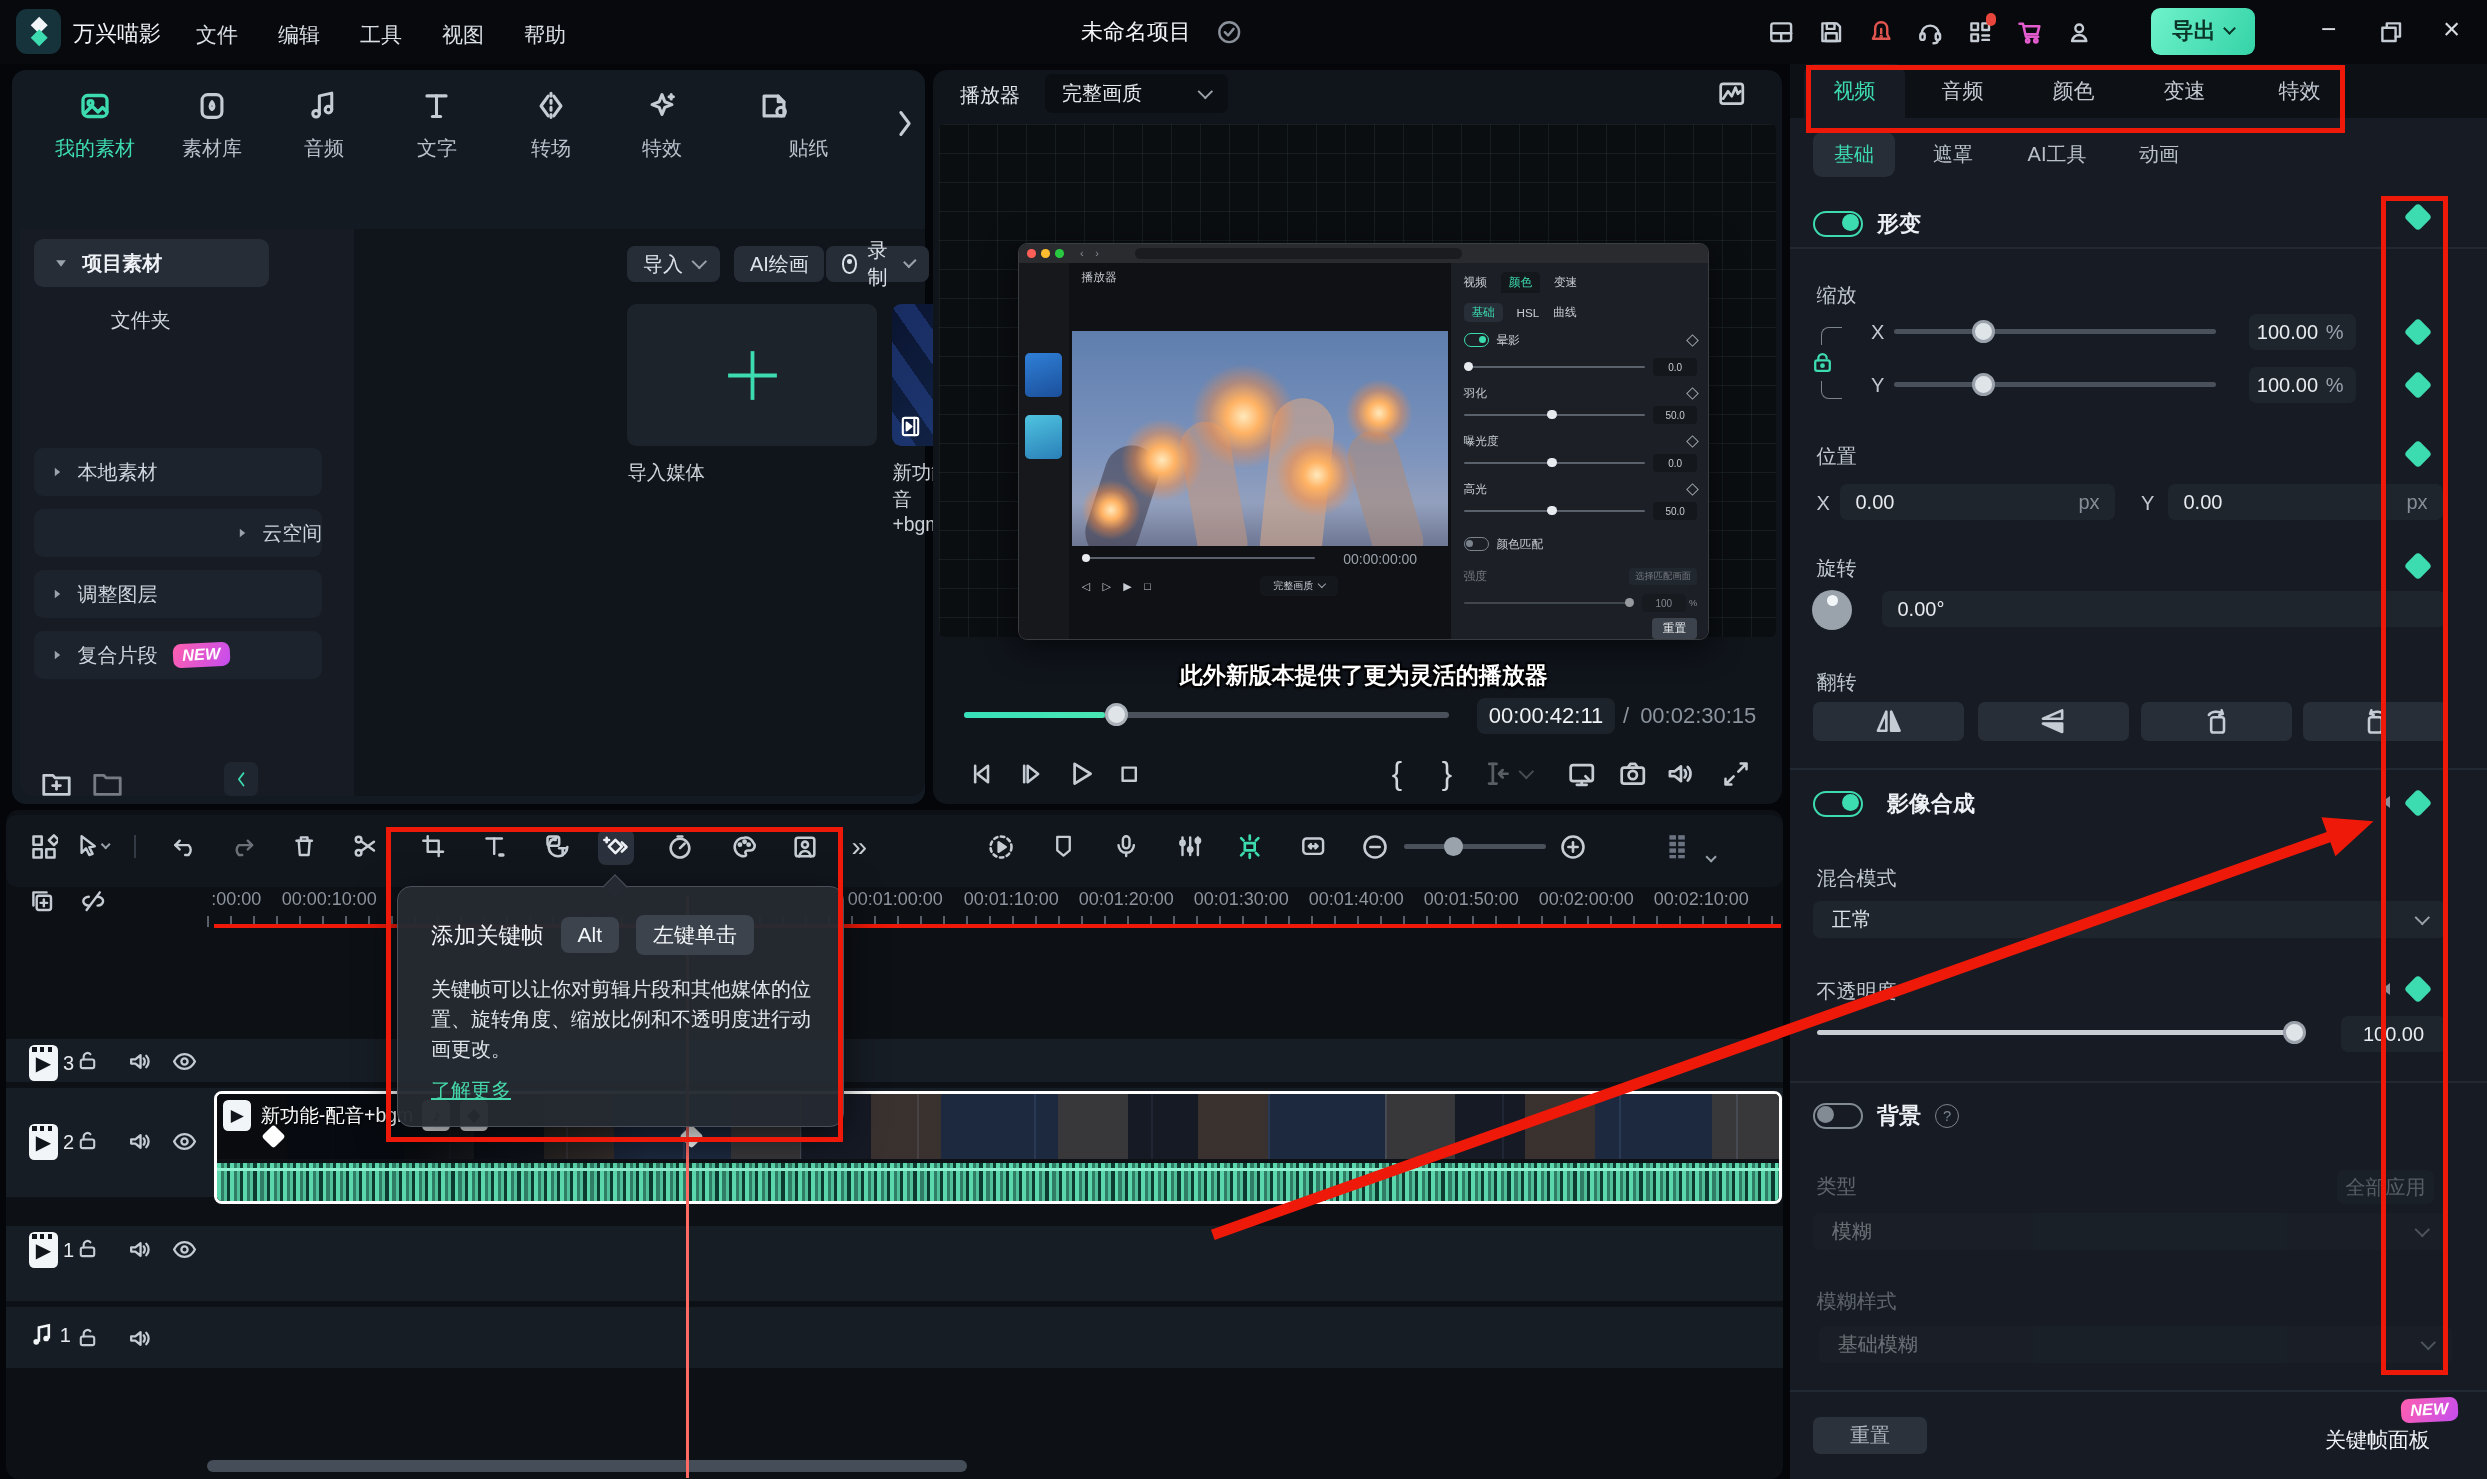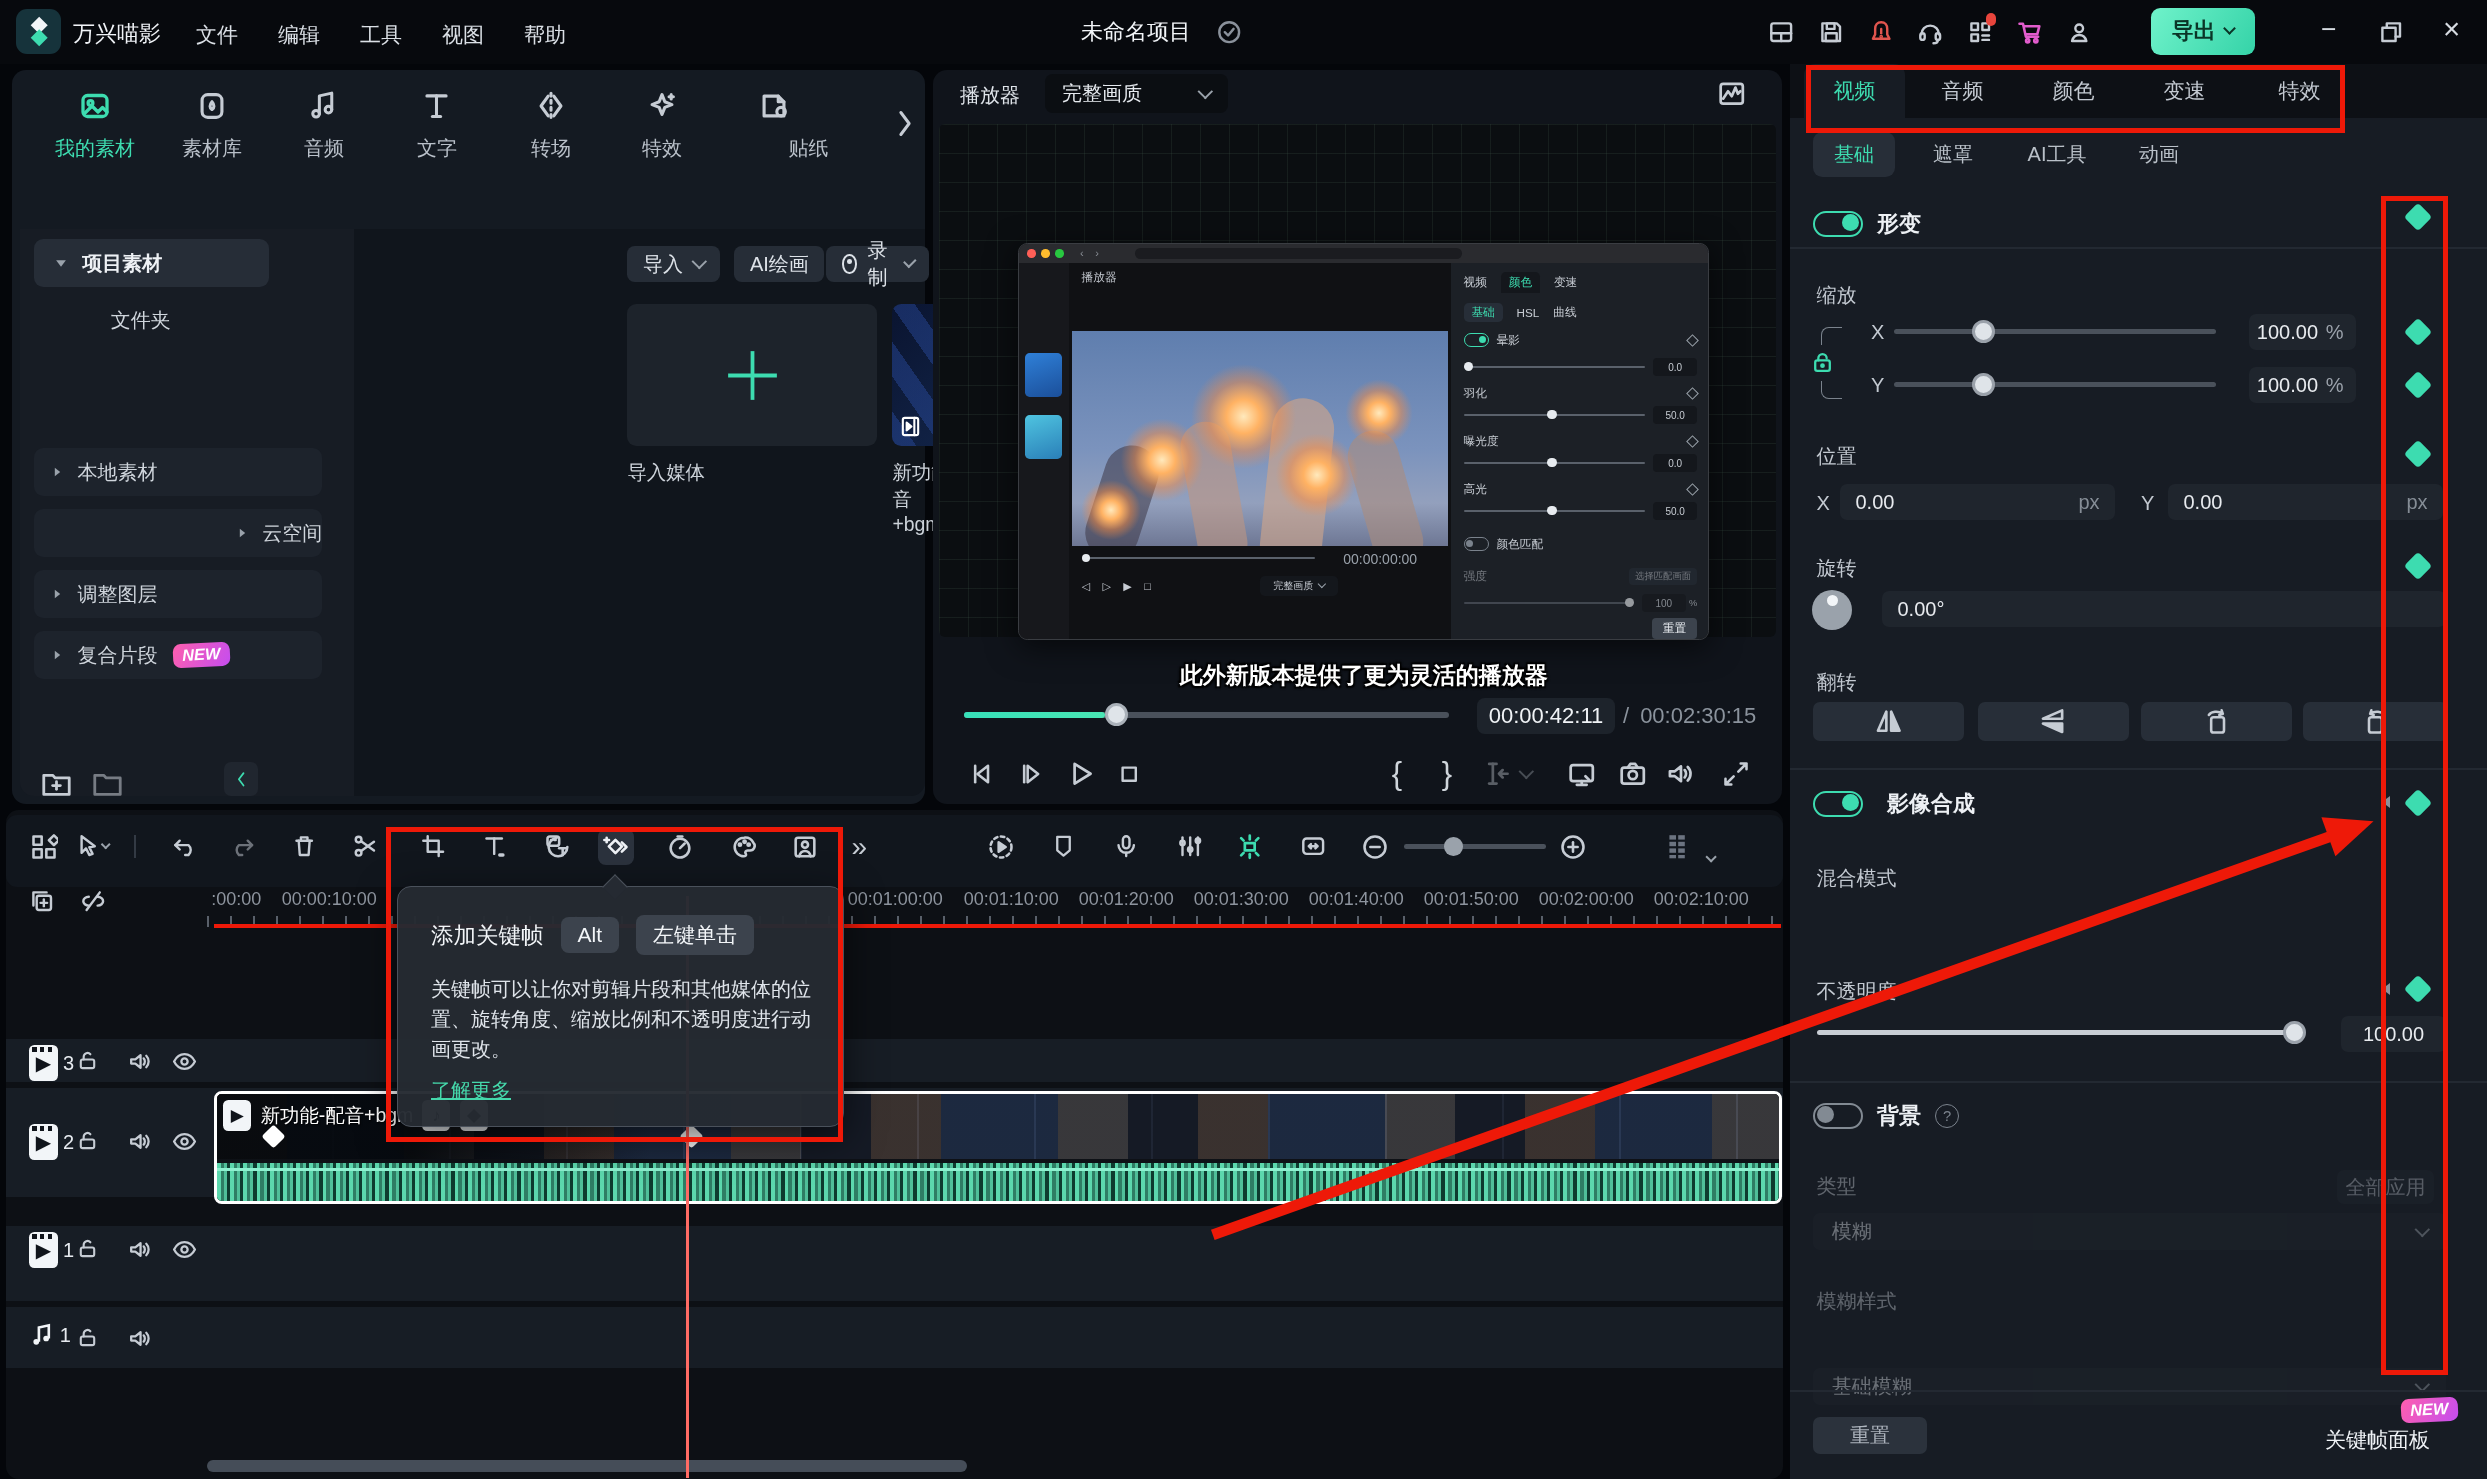--- a/index.html
+++ b/index.html
@@ -740,20 +740,24 @@
   <div class="abs row" style="left:23px;top:725px;gap:24px;">
     <span class="toggle">
         <i></i>
       </span>
     <span class="sec-title">影像合成</span>
   </div>
   <span class="tri-l abs" style="left:592px;top:732px;"></span>
   <span class="kf" style="left:618px;top:729px;"></span>
 
   <div class="abs rp-label" style="left:26.4px;top:801px;">混合模式</div>
+  <div class="dd" style="left:23px;top:837px;width:633px;">
+    <span>正常</span>
+      <span class="chev"></span>
+  </div>
 
   <div class="abs rp-label" style="left:26.4px;top:914px;">不透明度</div>
   <span class="tri-l abs" style="left:592px;top:919px;"></span>
   <span class="kf" style="left:618px;top:915px;"></span>
   <div class="rp-slider" style="left:27px;top:966px;width:488px;background:#c9ced5;">
       <i style="left:466px;"></i>
     </div>
   <div class="val-box" style="left:551px;top:952px;width:105px;justify-content:center;">
     <span>100.00</span>
   </div>
@@ -768,21 +772,21 @@
   </div>
   <div class="abs rp-label dim" style="left:26.4px;top:1109px;">类型</div>
   <div class="rp-footer-btn dim" style="left:547px;top:1106px;width:97px;height:34px;background:#20262e;">
     <span>全部应用</span>
   </div>
   <div class="dd dim" style="left:23px;top:1149px;width:633px;">
     <span>模糊</span>
       <span class="chev"></span>
   </div>
   <div class="abs rp-label dim" style="left:26.4px;top:1224px;">模糊样式</div>
-  <div class="dd dim" style="left:23px;top:1262px;width:633px;margin-top:42px;">
+  <div class="dd dim" style="left:29px;top:1262px;width:633px;">
     <span>基础模糊</span>
       <span class="chev"></span>
   </div>
   <div class="divider" style="top:1326px;"></div>
 
   <div class="rp-footer-btn" style="left:23px;top:1353px;width:114px;height:37px;">
     <span>重置</span>
   </div>
   <div class="abs new-badge" style="left:611px;top:1334px;z-index:2;">NEW</div>
   <div class="abs" style="left:535px;top:1362px;color:#f0f3f7;font-size:21px;">关键帧面板</div>

